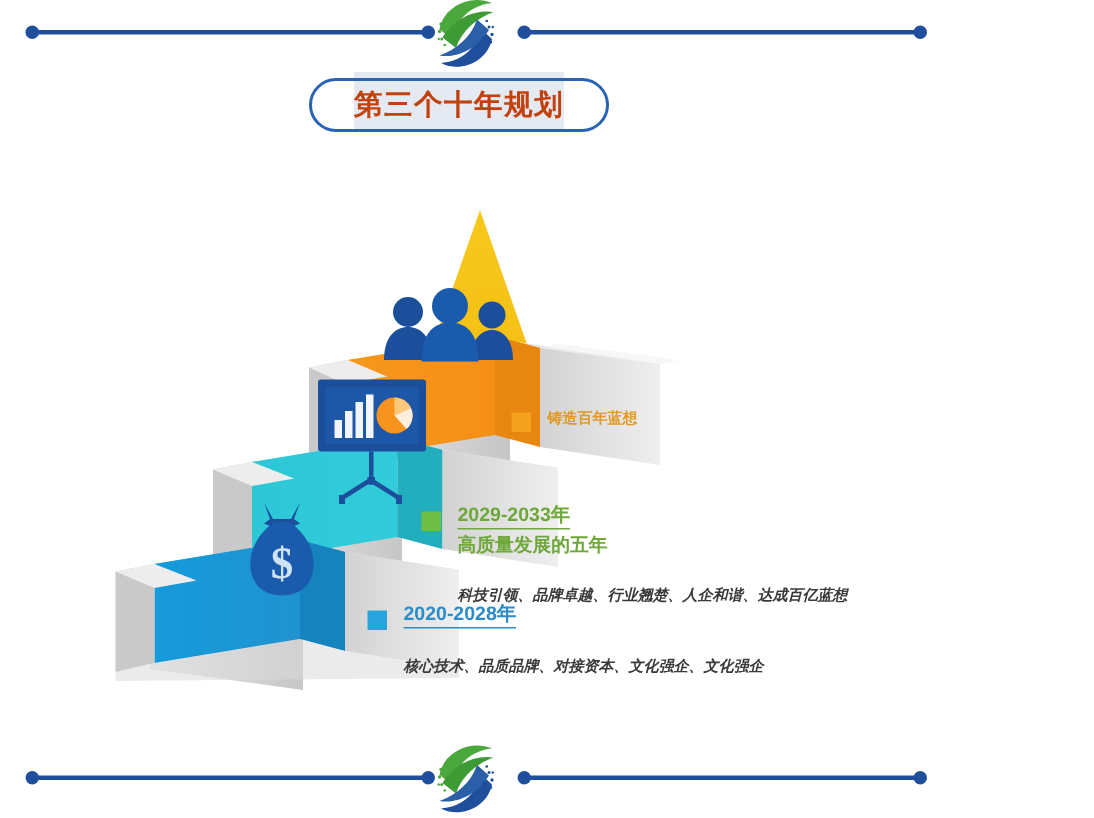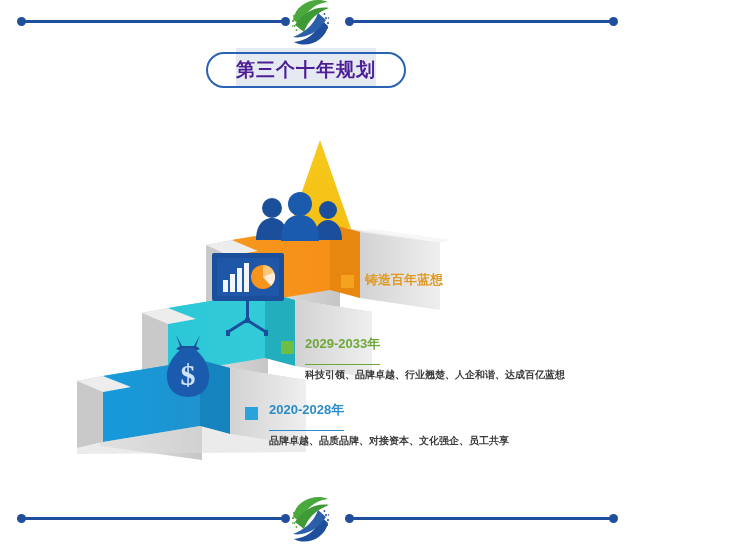--- a/index.html
+++ b/index.html
@@ -39,46 +39,46 @@
     border:2px solid #2A63B4;border-radius:18px;
     box-sizing:border-box;
   }
   .title-plate{
     position:absolute;left:30px;top:-4px;width:140px;height:38px;
     background:#E4E9F2;
   }
   .title-text{
     position:absolute;left:0;top:0;width:200px;height:36px;
     display:flex;align-items:center;justify-content:center;
-    font-size:19px;font-weight:bold;color:#4c1d95;letter-spacing:1px;
+    font-size:19px;font-weight:bold;color:#c2410c;letter-spacing:1px;
     white-space:nowrap;
   }
 
   
   .stage{position:absolute;left:0;top:120px;width:729px;height:360px;}
   .stage svg{display:block;}
 
   
   .legend{position:absolute;}
   .legend .sw{
     position:absolute;left:0;top:0;width:13px;height:13px;
   }
   .legend .body{position:absolute;left:0;top:0;}
   .legend .yr{
     font-size:13px;font-weight:bold;line-height:16px;white-space:nowrap;
-    border-bottom:1.5px solid currentColor;display:inline-block;padding-bottom:12px;
+    border-bottom:1.5px solid currentColor;display:inline-block;padding-bottom:1px;
   }
   .legend .sub{
     font-size:12.5px;font-weight:bold;line-height:17px;white-space:nowrap;margin-top:2px;
   }
   .legend .det{
-    font-size:10px;color:#3A3A3A;line-height:15px;white-space:nowrap;margin-top:2px;font-weight:bold;
+    font-size:10px;color:#3A3A3A;line-height:15px;white-space:nowrap;margin-top:18px;font-weight:bold;font-style:italic;
   }
   .legend .hd{
-    font-size:13px;font-weight:bold;line-height:16px;white-space:nowrap;
+    font-size:10px;font-weight:bold;line-height:16px;white-space:nowrap;
   }
 
   
   #legend-orange{left:341px;top:273px;}
   #legend-orange .sw{background:#F5A31E;top:2px;}
   #legend-orange .body{left:24px;top:-1px;color:#E09A24;}
 
   
   #legend-green{left:281px;top:334px;}
   #legend-green .sw{background:#6FBE44;top:7px;}
@@ -289,29 +289,30 @@
     <span class="sw"></span>
     <div class="body">
       <div class="hd">铸造百年蓝想</div>
     </div>
   </div>
 
   <div class="legend" id="legend-green">
     <span class="sw"></span>
     <div class="body">
       <div><span class="yr">2029-2033年</span></div>
+      <div class="sub">高质量发展的五年</div>
       <div class="det">科技引领、品牌卓越、行业翘楚、人企和谐、达成百亿蓝想</div>
     </div>
   </div>
 
   <div class="legend" id="legend-blue">
     <span class="sw"></span>
     <div class="body">
       <div><span class="yr">2020-2028年</span></div>
-      <div class="det">品牌卓越、品质品牌、对接资本、文化强企、员工共享</div>
+      <div class="det">核心技术、品质品牌、对接资本、文化强企、文化强企</div>
     </div>
   </div>
 
   <div class="deco deco-bottom">
     <div class="rule left"></div>
     <div class="rule right"></div>
     <div class="dot d1"></div>
     <div class="dot d2"></div>
     <div class="dot d3"></div>
     <div class="dot d4"></div>

